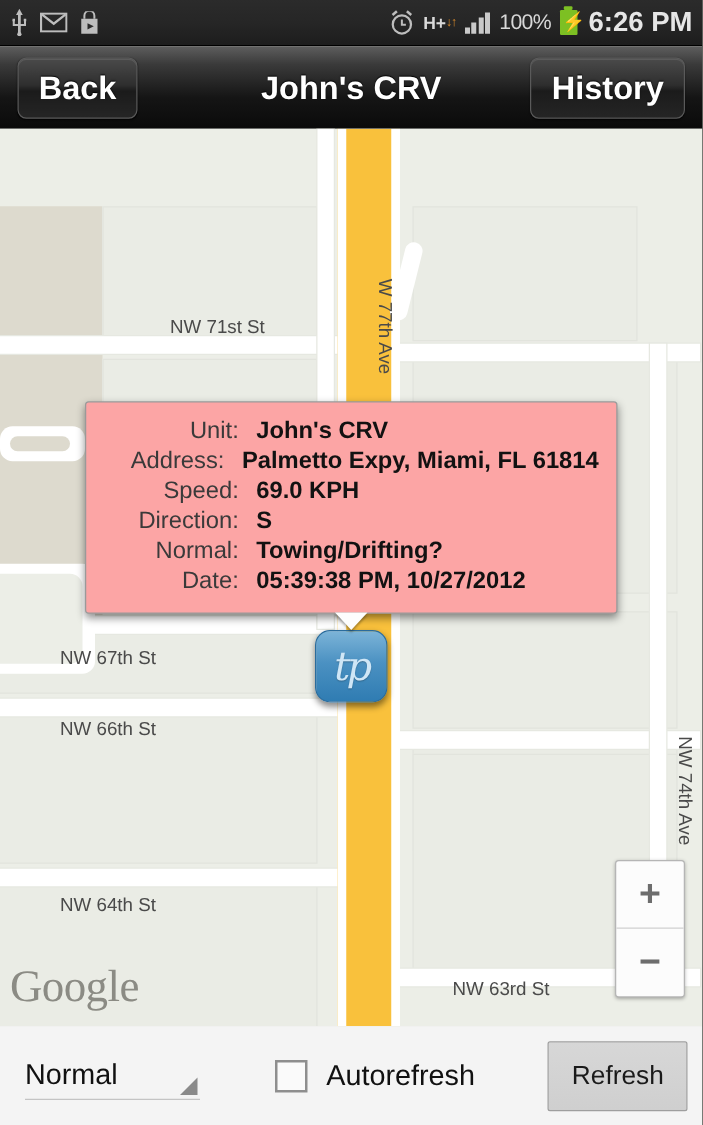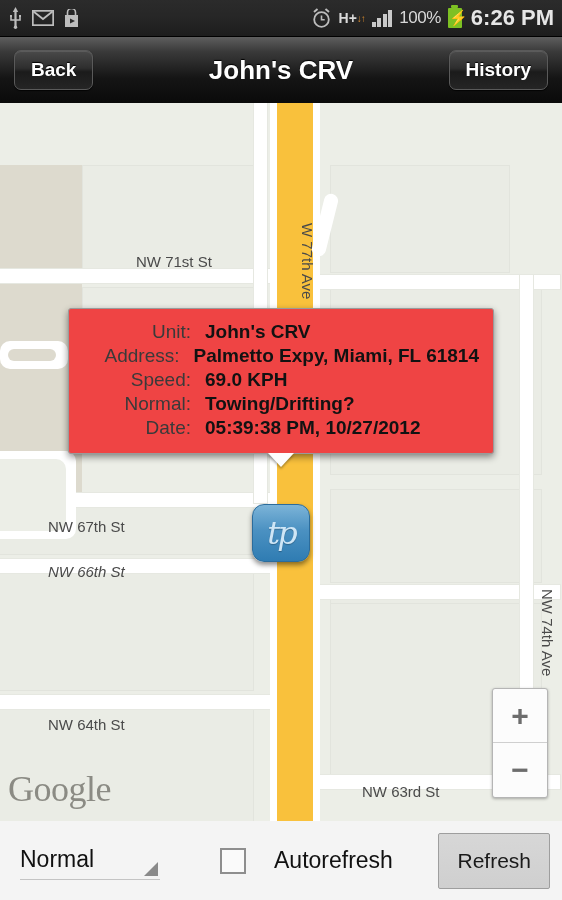--- a/index.html
+++ b/index.html
@@ -41,21 +41,21 @@
   }
   .navtitle {
     position:absolute; left:0; right:0; text-align:center;
     color:#fff; font-size:26px; font-weight:bold; text-shadow:0 -1px 1px #000;
     pointer-events:none;
   }
   .navbtn {
     position:relative; z-index:2;
     background:linear-gradient(to bottom,#4a4a4a 0%,#2e2e2e 45%,#1b1b1b 55%,#252525 100%);
     border:1px solid #5a5a5a; border-radius:7px;
-    color:#fff; font-size:19px; font-weight:bold;
+    color:#fff; font-size:26px; font-weight:bold;
     padding:8px 16px; text-shadow:0 -1px 1px #000;
     box-shadow:0 1px 1px rgba(0,0,0,.8), inset 0 1px 0 rgba(255,255,255,.10);
   }
   .navbtn.right { margin-left:auto; }
 
   
   .map {
     position:absolute; top:103px; left:0; width:562px; height:718px;
     background:#eceee7; overflow:hidden;
   }
@@ -83,22 +83,22 @@
     box-shadow:0 3px 5px rgba(0,0,0,.45);
     display:flex; align-items:center; justify-content:center;text-align:center;
   }
   .marker .logo {
     color:#cfe6f6; font-family:"DejaVu Serif", serif; font-style:italic;
     font-size:32px; line-height:32px; letter-spacing:-3px; text-shadow:0 1px 1px rgba(0,0,0,.25);
   }
 
   
   .popup {
-    position:absolute; left:68px; top:205px; width:426px;
-    background:#ef4444; border:1px solid #9a9a9a; border-radius:3px;
+    position:absolute; left:68px; top:218px; width:426px;
+    background:#fca5a5; border:1px solid #9a9a9a; border-radius:3px;
     box-shadow:0 3px 7px rgba(0,0,0,.45);
     padding:10px 14px 12px 14px;
   }
   .popup .row { display:flex; align-items:baseline; margin:2px 0; }
   .popup .k {
     width:122px; text-align:right; padding-right:14px;
     color:#3a3a3a; font-size:19px; font-weight:normal;
   }
   .popup .v { color:#121212; font-size:19px; font-weight:bold; white-space:nowrap; }
   .tail {
@@ -136,21 +136,21 @@
     width:140px; border-bottom:1px solid #c4c4c4; padding:4px 0 6px 0;
     position:relative; margin-left:8px;
   }
   .spinner .txt { font-size:23px; color:#111; }
   .spinner .tri {
     position:absolute; right:2px; bottom:3px;
     width:0; height:0; border-left:14px solid transparent; border-bottom:14px solid #8a8a8a;
   }
   .cbwrap { display:flex; align-items:center; margin-left:60px; }
   .cbox { width:26px; height:26px; border:2px solid #8e8e8e; background:#fafafa; }
-  .cblabel { font-size:23px; color:#111; margin-left:28px; }
+  .cblabel { font-size:23px; color:#111; margin-left:15px; }
   .refreshbtn {
     margin-left:auto;
     background:linear-gradient(to bottom,#d7d7d7 0%,#cfcfcf 100%);
     border:1px solid #9e9e9e; border-radius:2px;
     font-size:21px; color:#1a1a1a; padding:15px 18px;
   }
 </style>
 </head>
 <body>
 
@@ -237,21 +237,21 @@
     <div class="ramp" style="left:8px; top:246px; width:48px; height:12px; background:#dddace;"></div>
     <div class="ramp" style="left:-20px; top:348px; width:96px; height:88px;"></div>
     <div class="ramp" style="left:-12px; top:356px; width:78px; height:72px; background:#eceee7;"></div>
 
     <div class="hwy"></div>
     <div class="ramp" style="left:318px; top:90px; width:14px; height:64px; transform:rotate(14deg);"></div>
 
     <span class="rlabel" style="left:136px; top:150px;">NW 71st St</span>
     <span class="rlabel vert" style="left:316px; top:120px;">W 77th Ave</span>
     <span class="rlabel" style="left:48px;  top:415px;">NW 67th St</span>
-    <span class="rlabel" style="left:48px;  top:460px;font-style:italic;">NW 66th St</span>
+    <span class="rlabel" style="left:48px;  top:472px;">NW 66th St</span>
     <span class="rlabel" style="left:48px;  top:613px;">NW 64th St</span>
     <span class="rlabel" style="left:362px; top:680px;">NW 63rd St</span>
 
     <span class="rlabel vert" style="left:556px; top:486px;">NW 74th Ave</span>
 
     <div class="marker">
       <span class="logo">tp</span>
     </div>
 
     <div class="popup">
@@ -259,20 +259,24 @@
         <span class="k">Unit:</span>
         <span class="v">John's CRV</span>
       </div>
       <div class="row">
         <span class="k">Address:</span>
         <span class="v">Palmetto Expy, Miami, FL 61814</span>
       </div>
       <div class="row">
         <span class="k">Speed:</span>
         <span class="v">69.0 KPH</span>
+      </div>
+      <div class="row">
+        <span class="k">Direction:</span>
+        <span class="v">S</span>
       </div>
       <div class="row">
         <span class="k">Normal:</span>
         <span class="v">Towing/Drifting?</span>
       </div>
       <div class="row">
         <span class="k">Date:</span>
         <span class="v">05:39:38 PM, 10/27/2012</span>
       </div>
       <div class="tail"></div>

